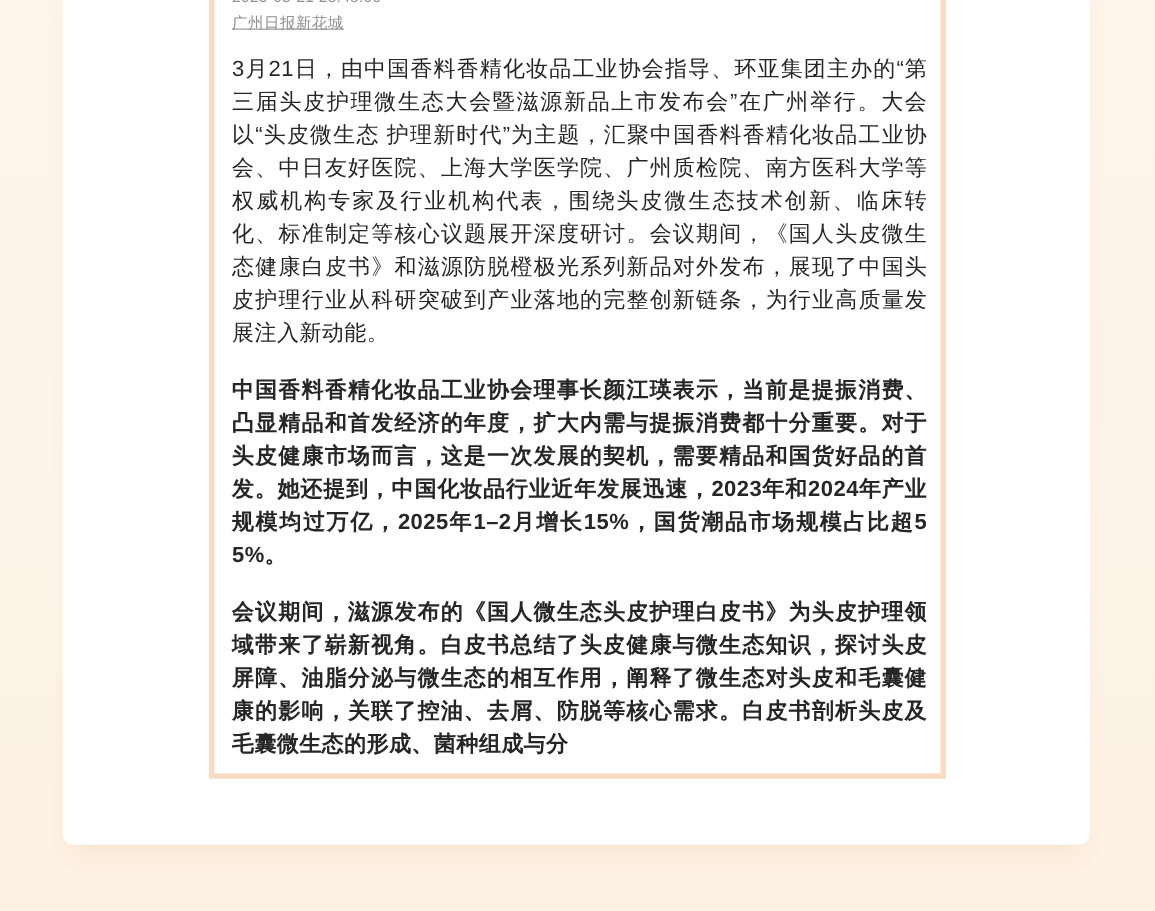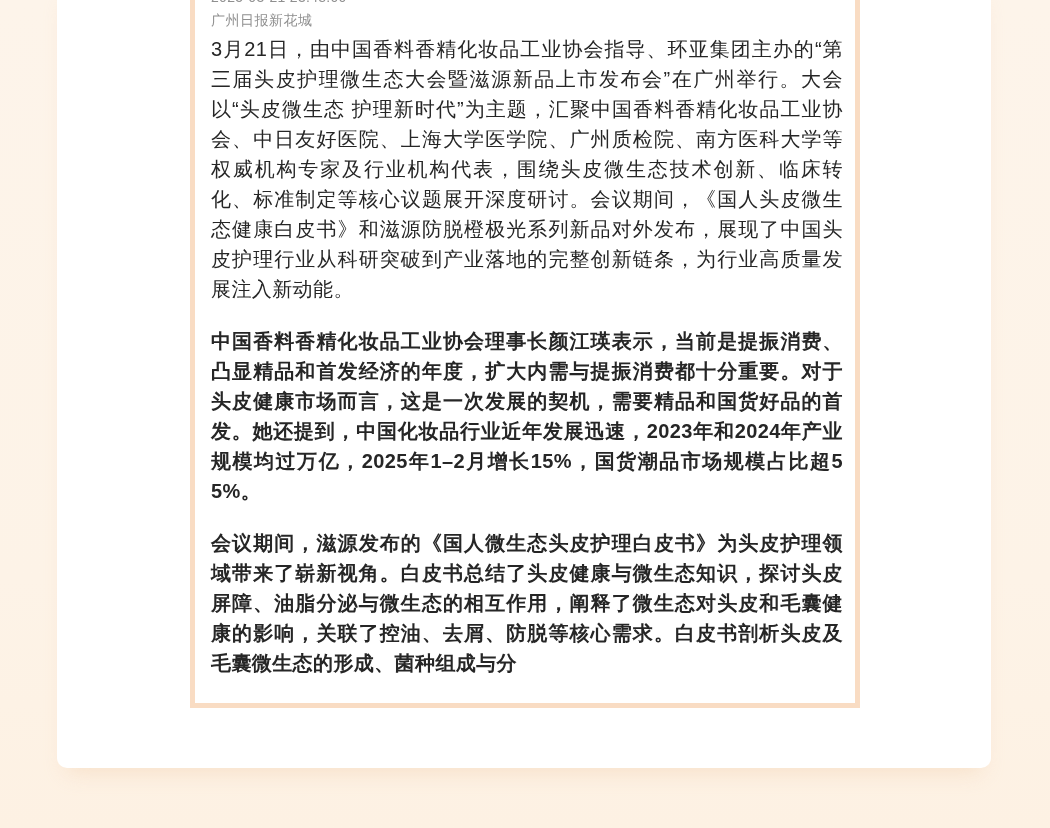--- a/index.html
+++ b/index.html
@@ -44,30 +44,31 @@
     line-height: 15px;
     color: #8f8f8f;
     letter-spacing: 0.3px;
   }
   .source-line {
     margin-top: 8px;
     font-size: 14px;
     line-height: 15px;
     color: #8f8f8f;
     letter-spacing: 0.5px;
+    text-decoration: underline;
   }
   .body-copy p {
     font-size: 20px;
     line-height: 30px;
     color: #262626;
     text-align: justify;
     letter-spacing: 0.4px;
     word-break: break-all;
   }
-  .body-copy p.first { margin-top: 6px; }
+  .body-copy p.first { margin-top: 20px; }
   .body-copy p + p { margin-top: 22px; font-weight: bold; }
 </style>
 </head>
 <body>
 
 <div class="panel">
 </div>
 
 <div class="card">
   <div class="card-content">

